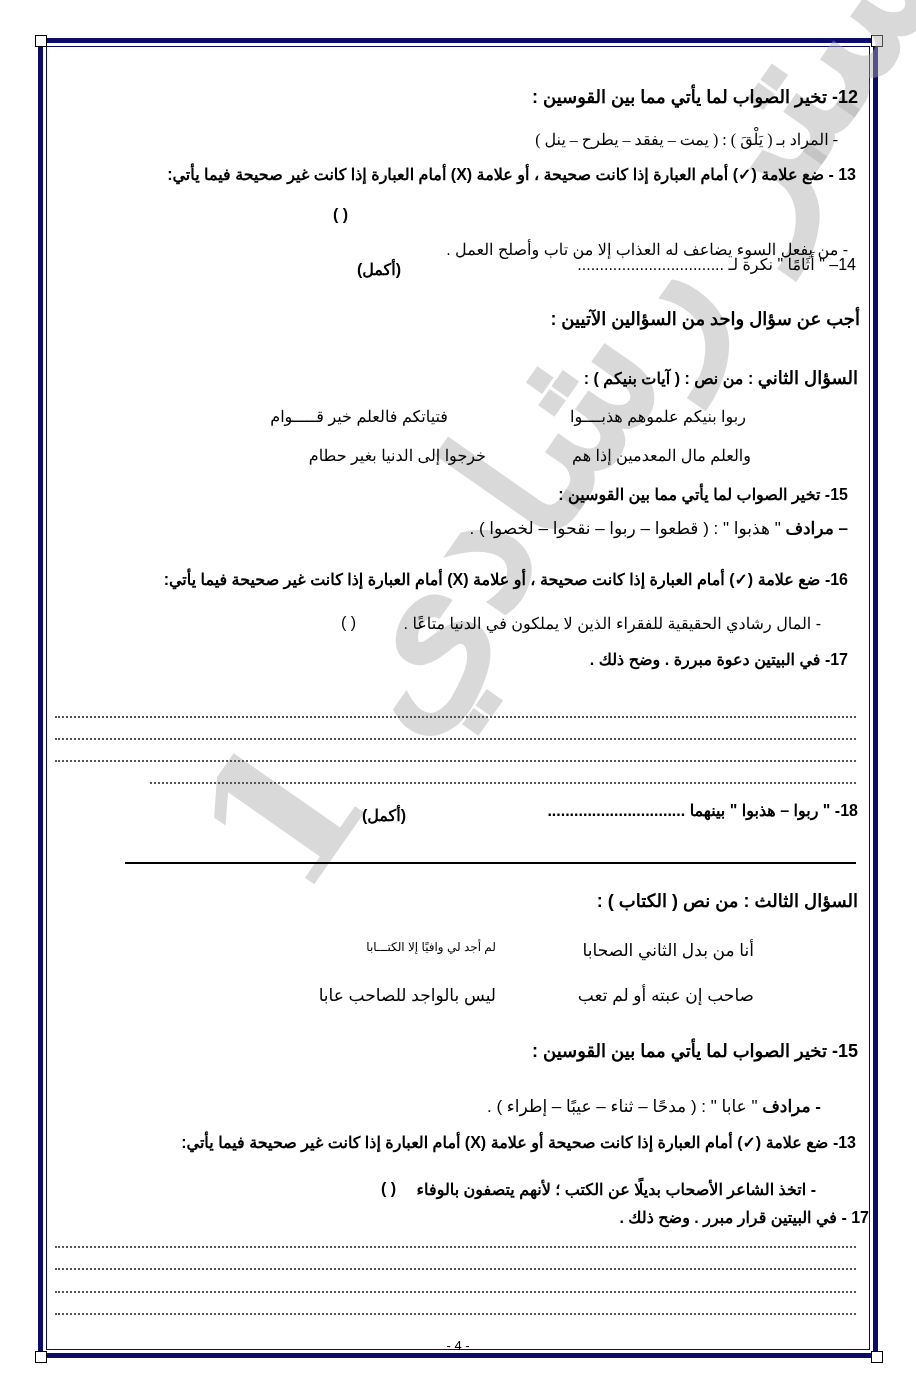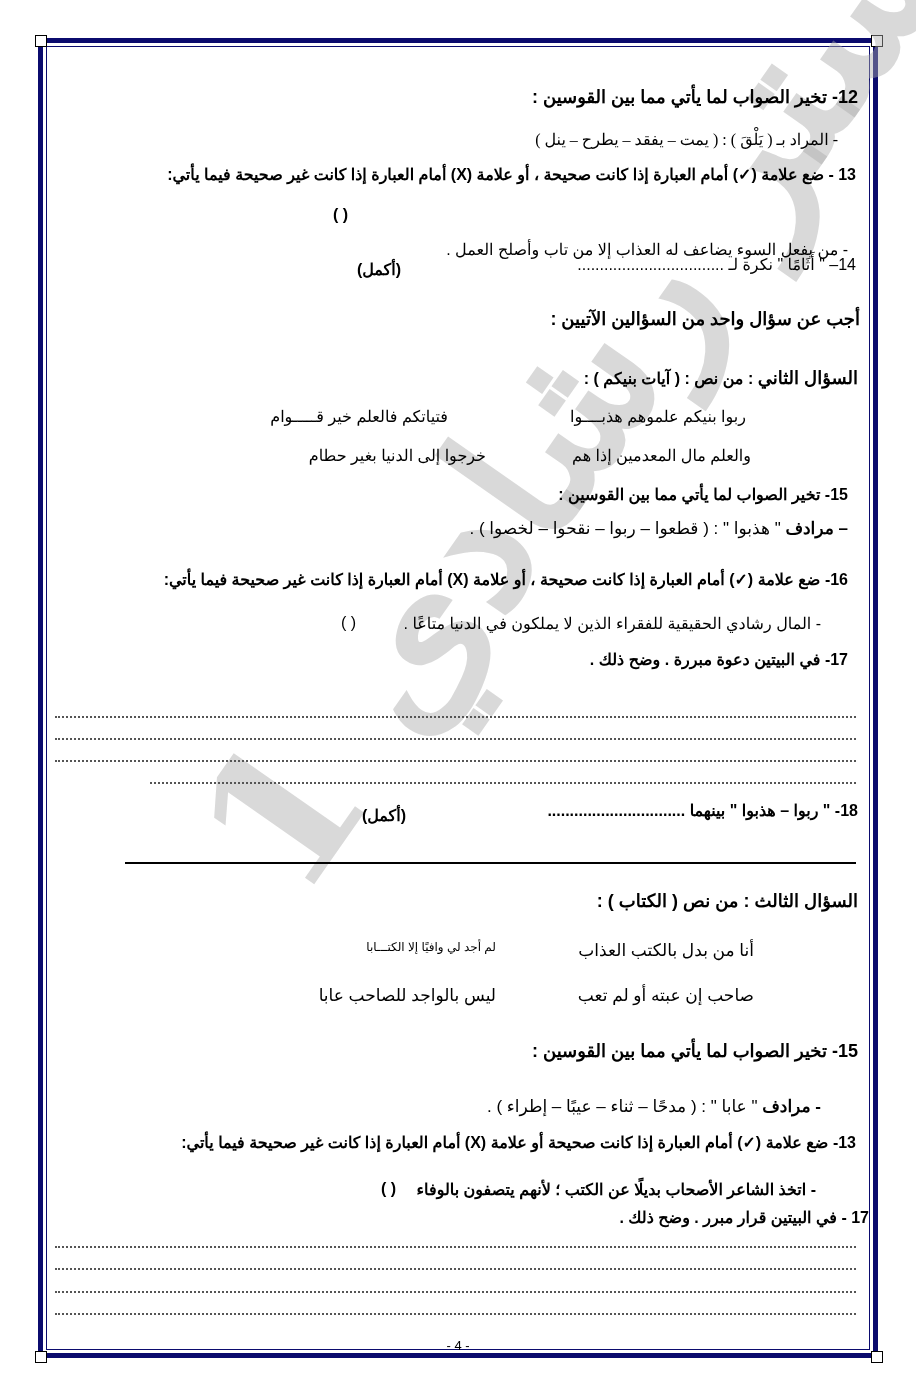--- a/index.html
+++ b/index.html
@@ -67,21 +67,21 @@
 <div class="dots" style="left:150px;right:60px;top:782px;"></div>
 
 <div class="line h mid" style="top:801px;right:58px;">18- " ربوا – هذبوا " بينهما ...............................</div>
 <div class="line h small" style="top:806px;right:510px;">(أكمل)</div>
 
 <div class="rule" style="left:125px;right:60px;top:862px;"></div>
 
 <div class="line" style="top:890px;right:58px;">
   <span class="h big">السؤال الثالث</span><span class="h big"> : من نص ( الكتاب ) :</span>
 </div>
-<div class="verse" style="top:940px;right:162px;font-size:17px;">أنا من بدل بالكتب العذاب</div>
+<div class="verse" style="top:940px;right:162px;font-size:17px;">أنا من بدل الثاني الصحابا</div>
 <div class="verse" style="top:940px;right:420px;font-size:12px;">لم أجد لي وافيًا إلا الكتـــابا</div>
 <div class="verse" style="top:985px;right:162px;font-size:17px;">صاحب إن عبته أو لم تعب</div>
 <div class="verse" style="top:985px;right:420px;font-size:17px;">ليس بالواجد للصاحب عابا</div>
 
 <div class="line h big" style="top:1040px;right:58px;">15- تخير الصواب لما يأتي مما بين القوسين :</div>
 <div class="line norm" style="top:1096px;right:95px;font-size:17px;">
   <span class="h">-    مرادف</span><span> " عابا " :  ( مدحًا – ثناء – عيبًا – إطراء ) .</span>
 </div>
 
 <div class="line h small" style="top:1133px;right:60px;">13- ضع علامة (✓) أمام العبارة إذا كانت صحيحة  أو علامة (X) أمام العبارة إذا كانت غير صحيحة فيما يأتي:</div>

